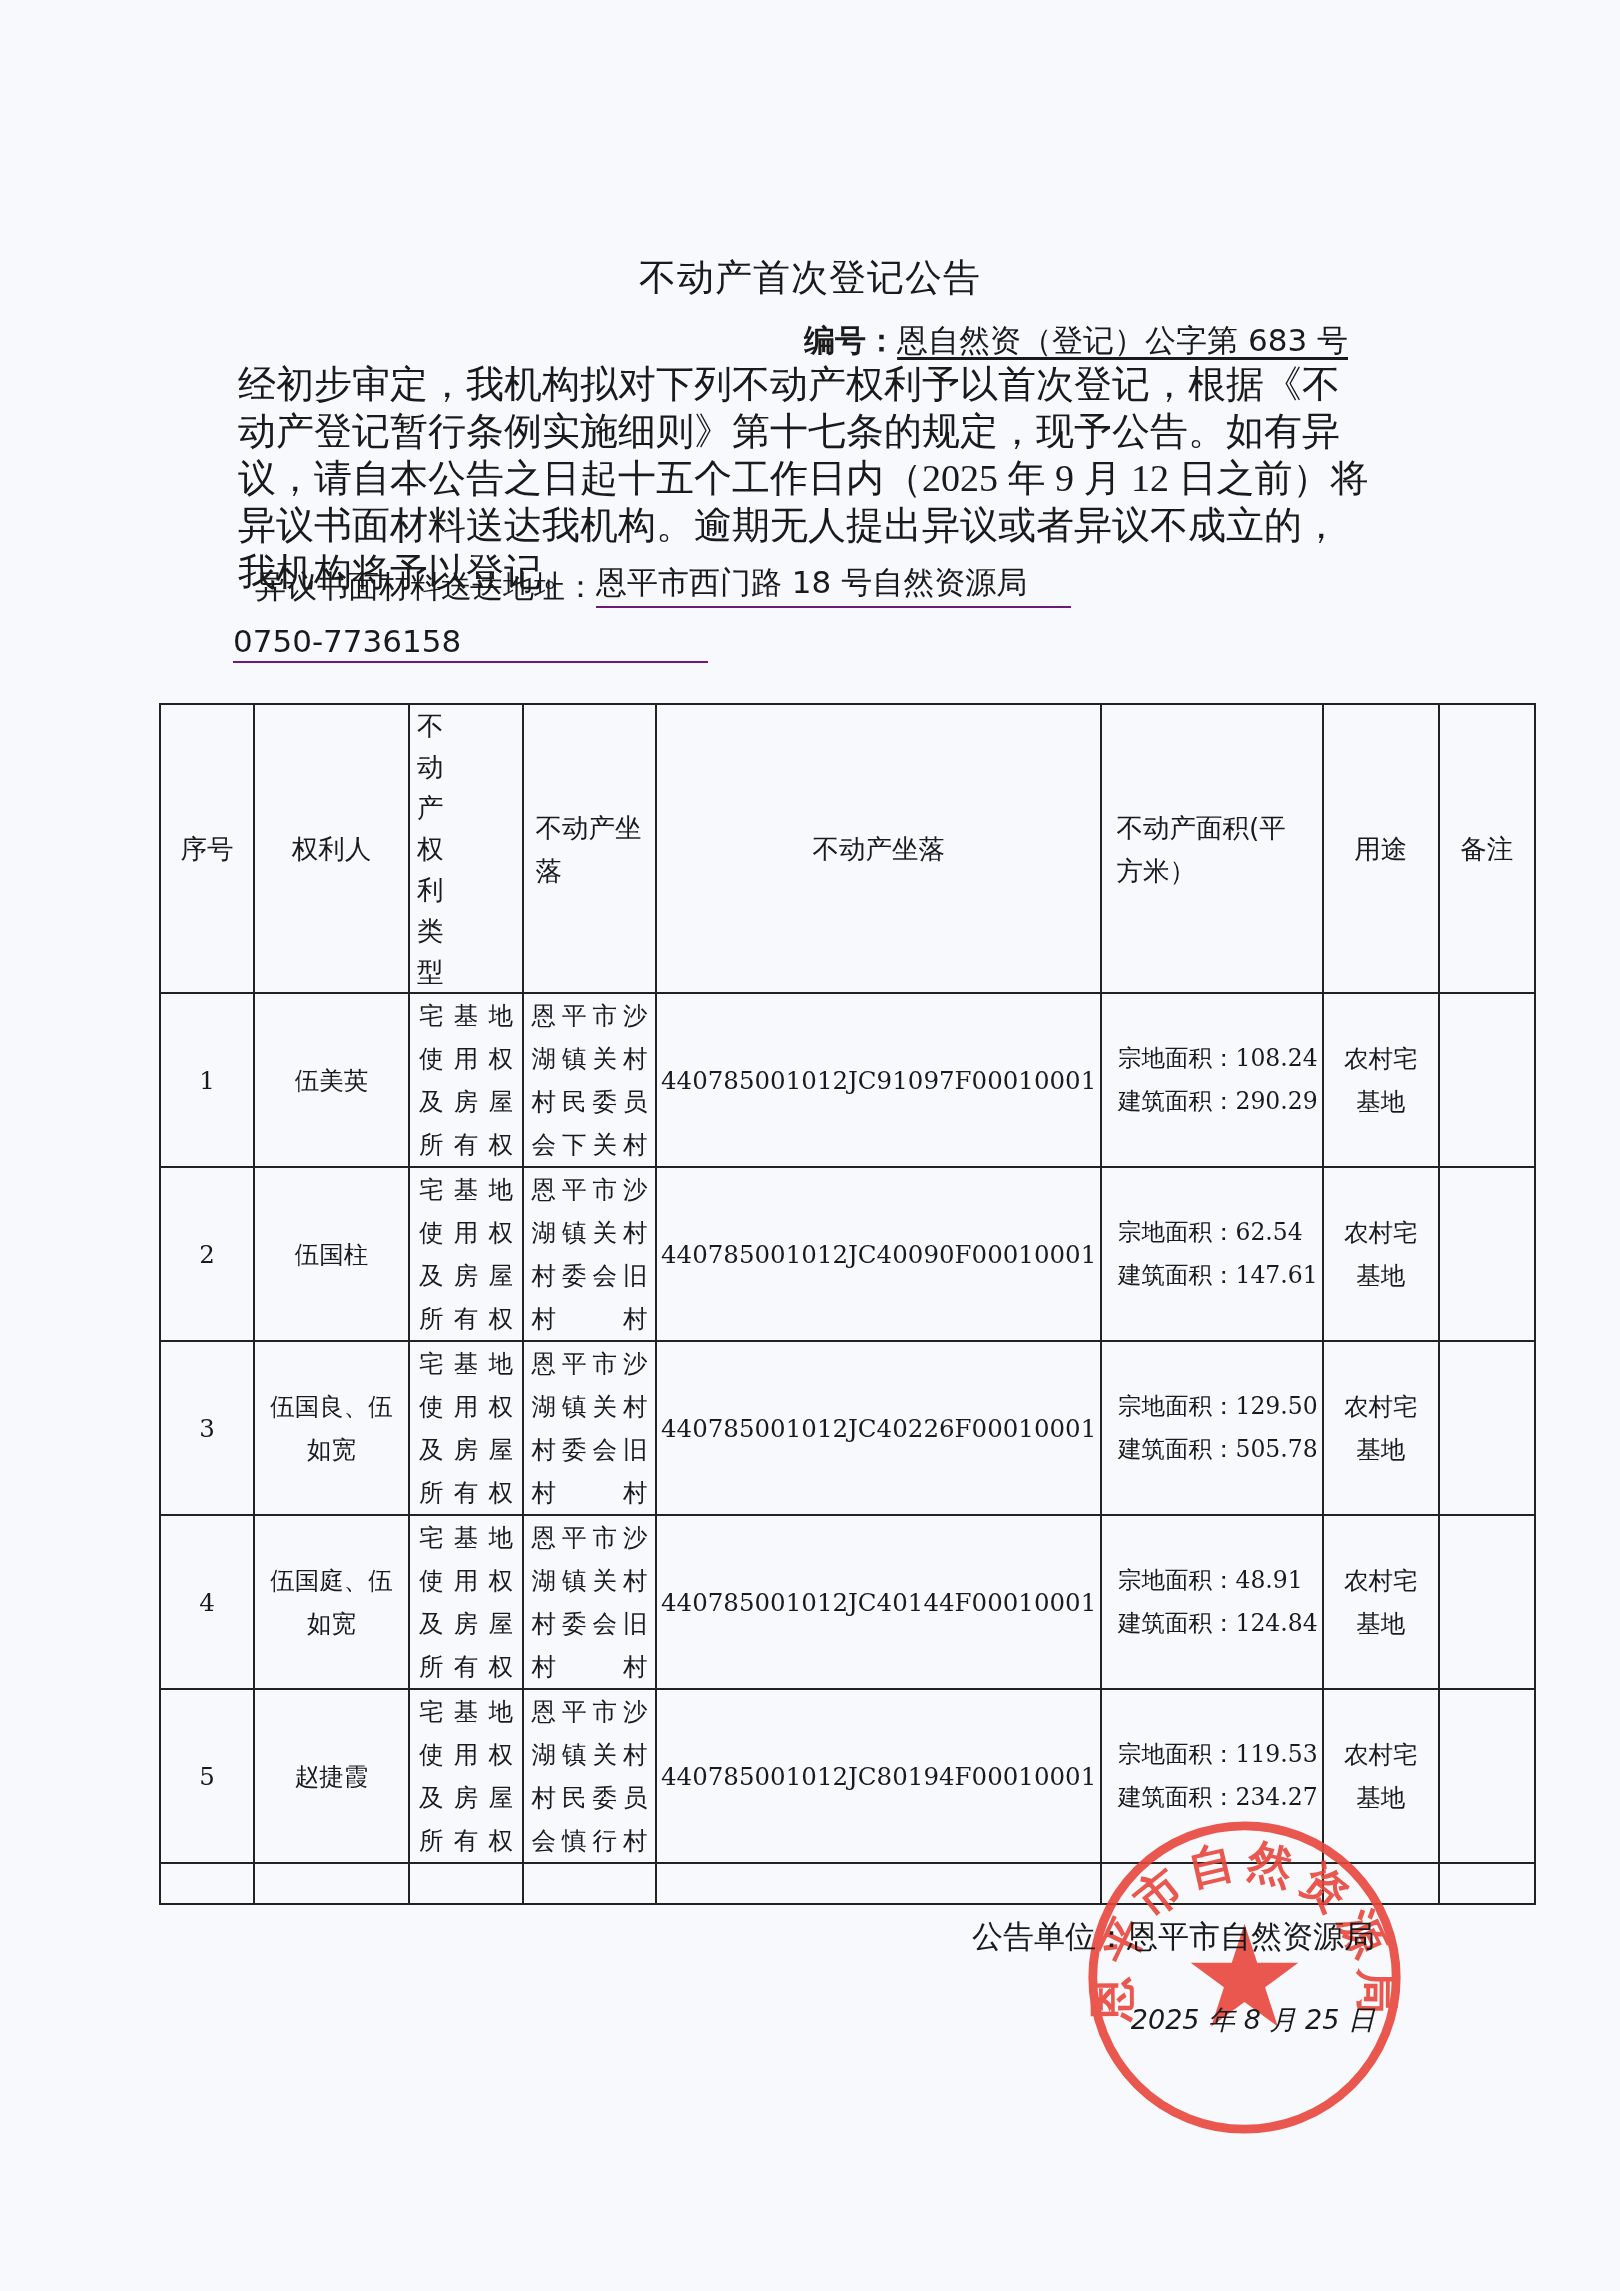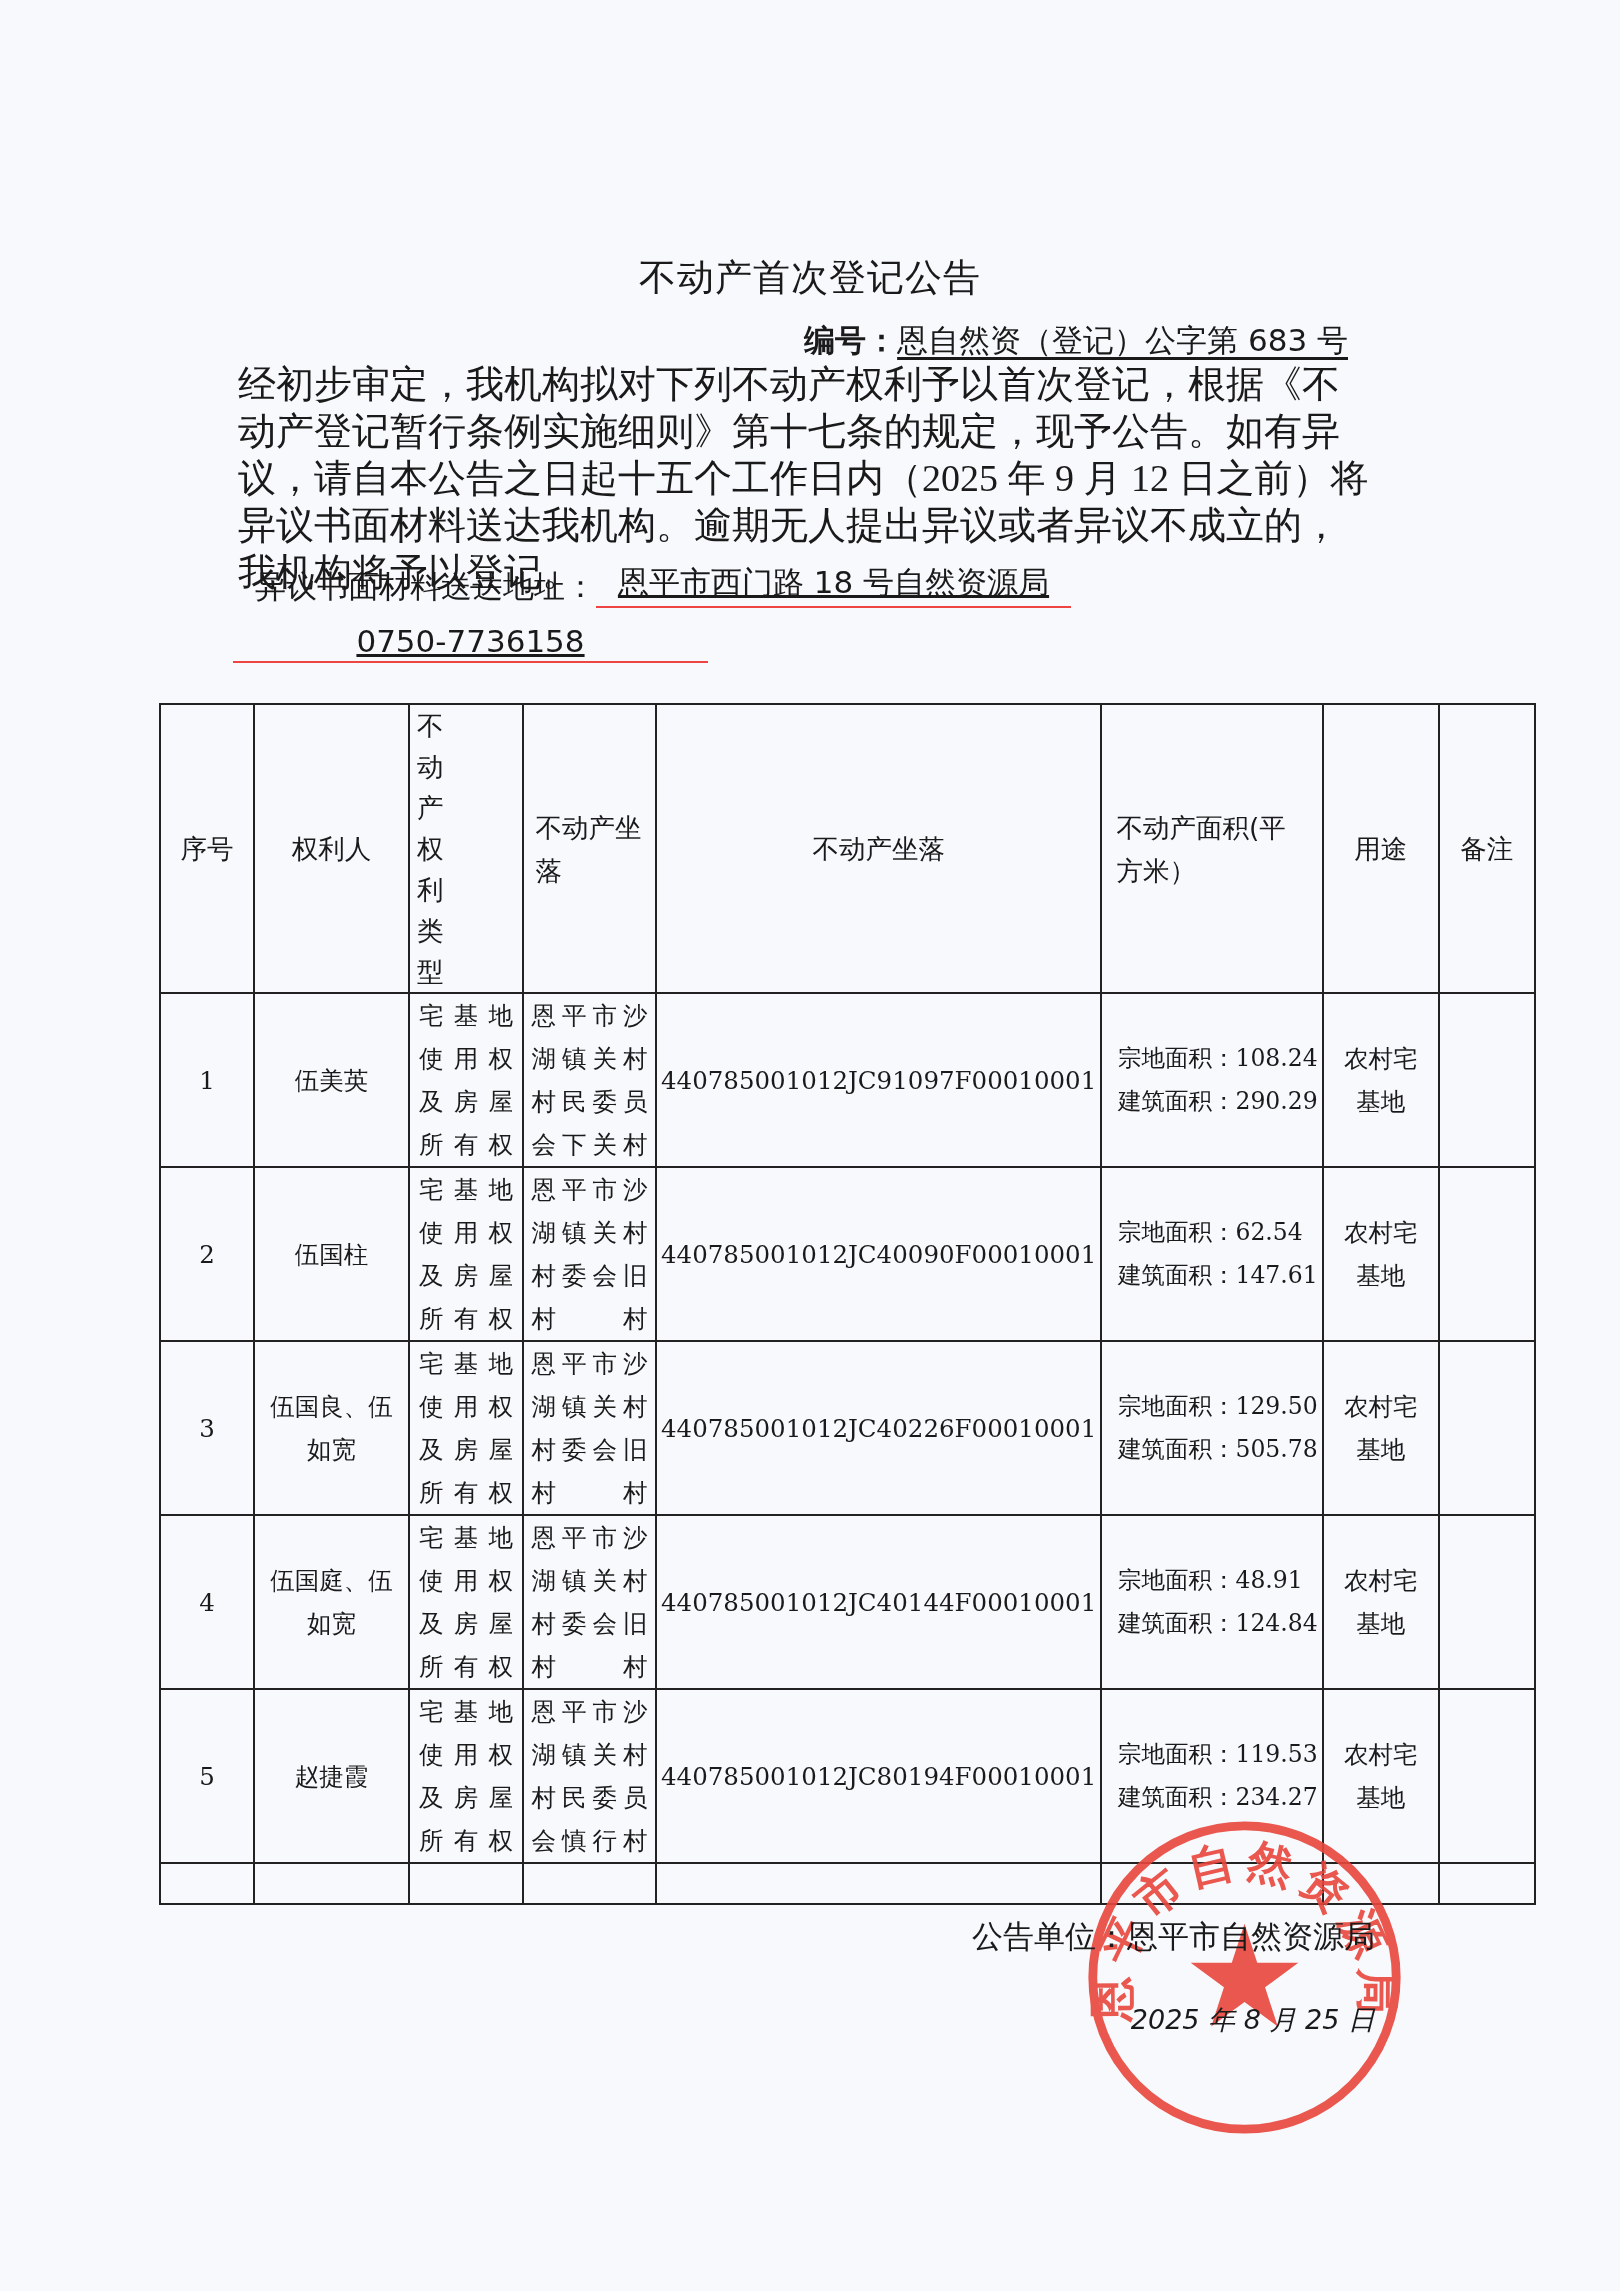--- a/index.html
+++ b/index.html
@@ -27,21 +27,21 @@
       font-size: 38px; line-height: 47px;
       font-family: Liberation Serif, serif;
       text-indent: 0;
     }
     .contact-row {
       font-size: 31px; font-family: "DejaVu Sans", "Liberation Sans", sans-serif;
       display: flex; align-items: flex-end;
     }
     .contact-row .lbl { text-align: right; }
     .contact-row .val {
-      border-bottom: 2px solid #ef4444; text-align: center; padding-bottom: 2px; text-decoration: underline;
+      border-bottom: 2px solid #701a75; padding-bottom: 2px;
     }
     table.notice {
       position: absolute; left: 159px; top: 703px;
       border-collapse: collapse;
       font-size: 24.5px;
       font-family: "DejaVu Serif", "Liberation Serif", serif;
     }
     table.notice th, table.notice td {
       border: 2px solid #222;
       vertical-align: middle;

